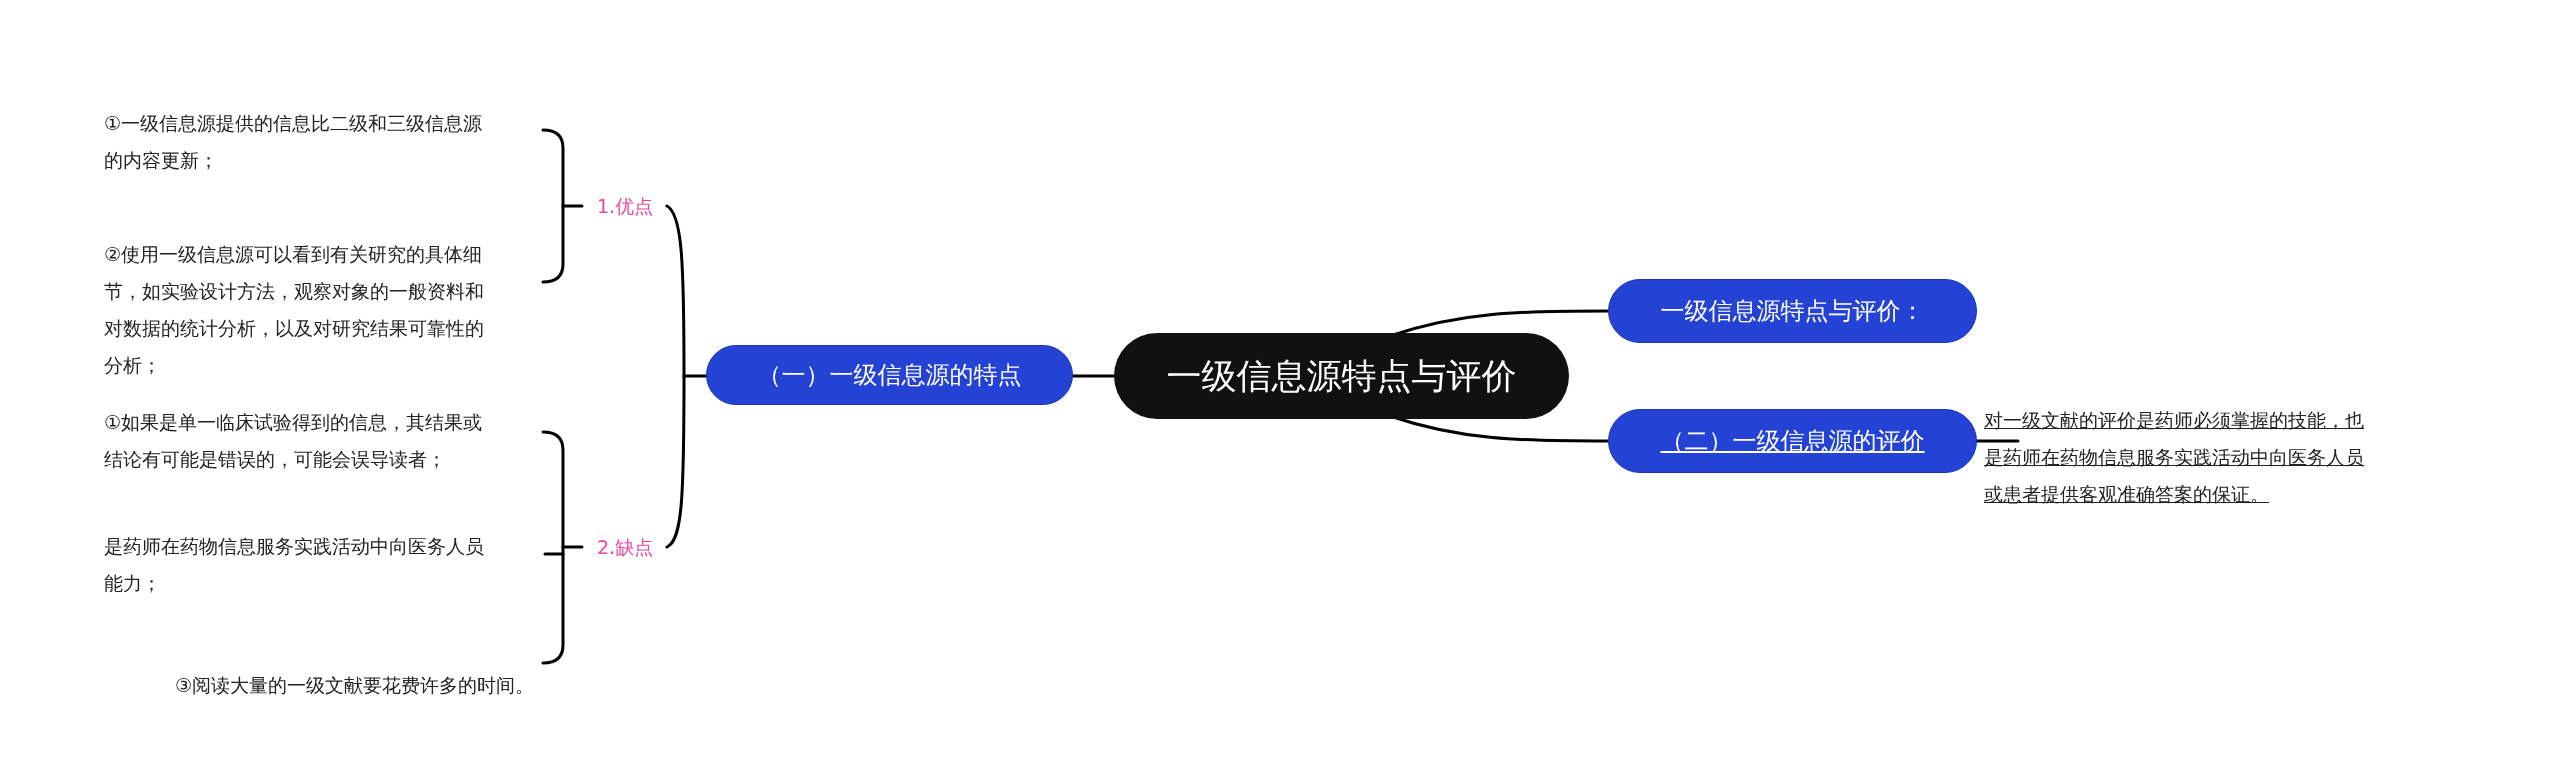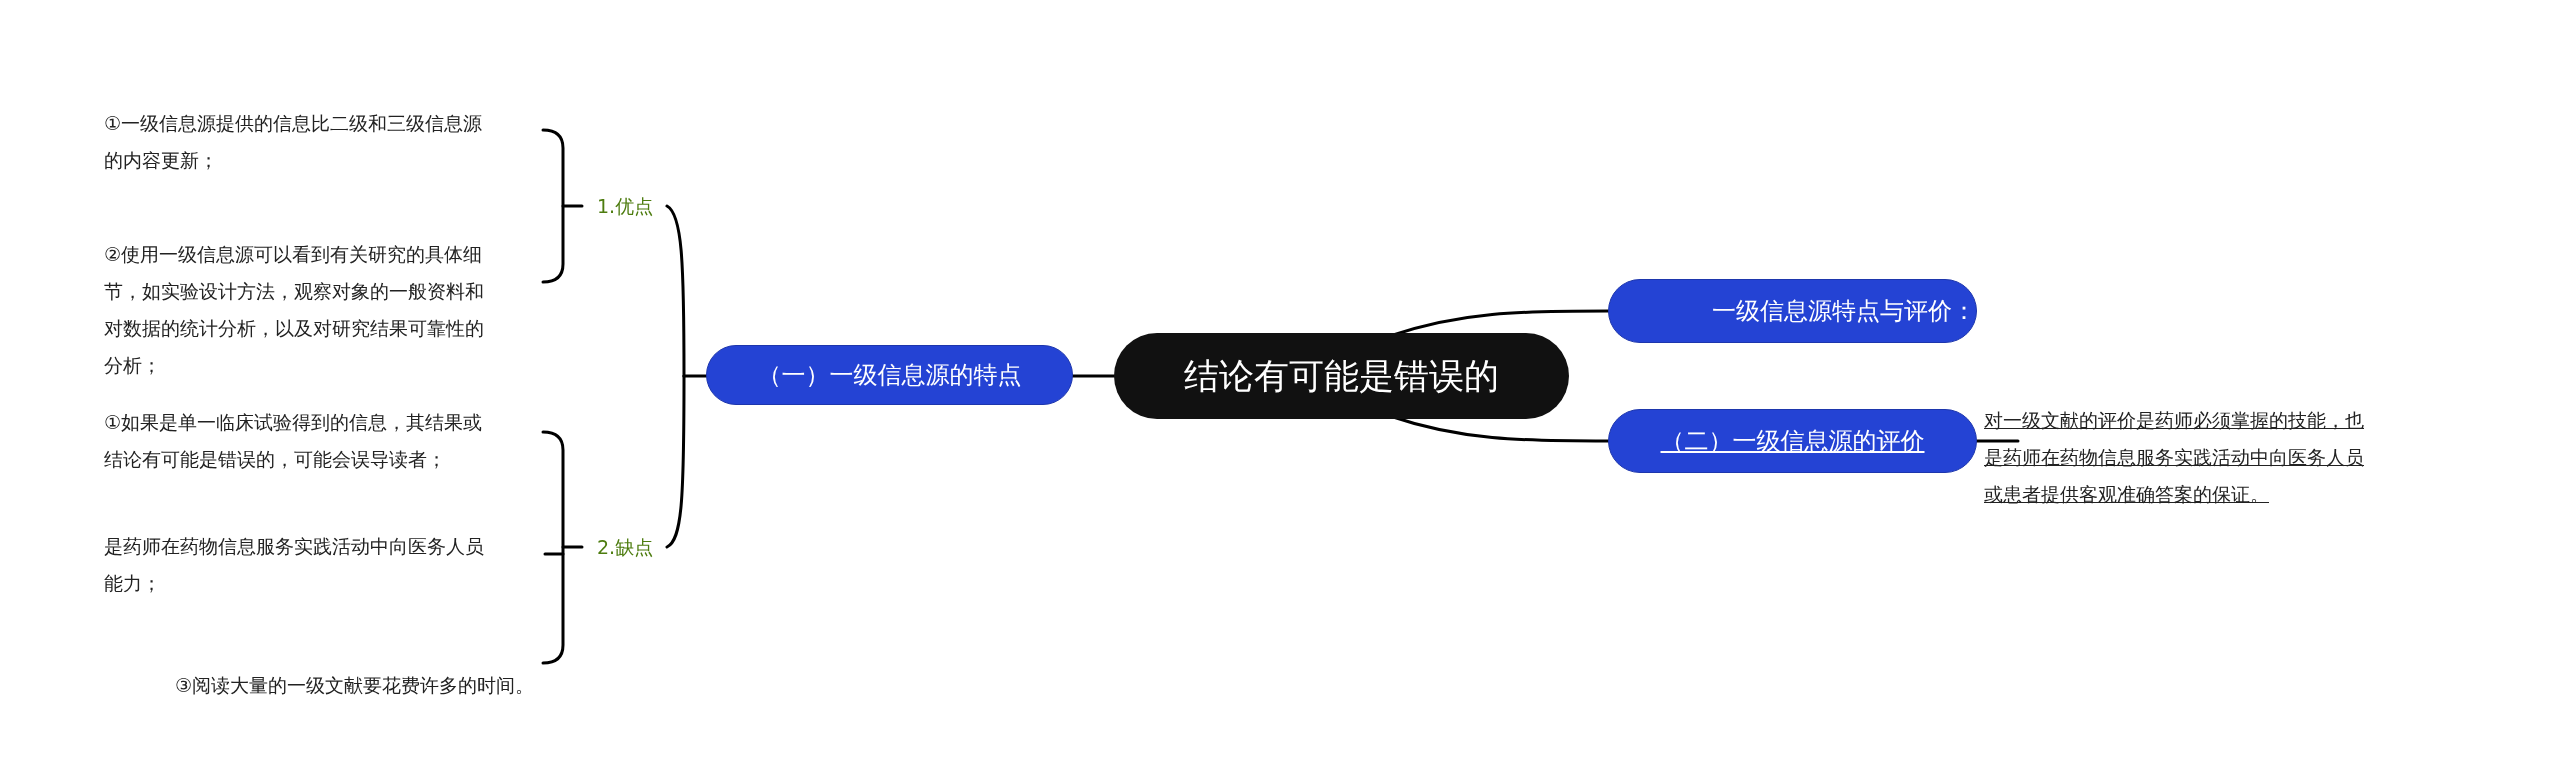--- a/index.html
+++ b/index.html
@@ -3,21 +3,21 @@
 <meta charset="utf-8">
 <style>
   html, body { margin: 0; padding: 0; background: #ffffff; }
   body { width: 2560px; height: 780px; position: relative; overflow: hidden;
          font-family: "DejaVu Sans", "Liberation Sans", sans-serif; }
   #canvas { position: absolute; left: 0; top: 0; width: 2560px; height: 780px; }
   svg.links { position: absolute; left: 0; top: 0; width: 2560px; height: 780px; pointer-events: none; }
   .node { position: absolute; box-sizing: border-box; display: flex; align-items: center; justify-content: center; white-space: nowrap; }
   .root { background: #111111; color: #ffffff; border-radius: 43px; font-size: 35px; letter-spacing: 0px; }
   .topic { background: #2443d4; color: #ffffff; border-radius: 32px; font-size: 24px; border: 1px solid #1d36ad; }
-  .label { position: absolute; color: #4d7c0f; font-size: 19px; white-space: nowrap; text-align: center; }
+  .label { position: absolute; color: #ec4899; font-size: 19px; white-space: nowrap; text-align: center; }
   .leaf { position: absolute; color: #222222; font-size: 19px; line-height: 37px; white-space: pre-line; }
   .leaf.right-align { text-align: right; }
 </style>
 </head>
 <body>
 
 <div id="canvas">
 
   <svg class="links" viewBox="0 0 2560 780">
     <g fill="none" stroke="#000" stroke-width="3" stroke-linecap="round">
@@ -38,21 +38,21 @@
       <path d="M545 554 L563 554"></path>
 
       <path d="M1390 336 C1460 312 1520 311 1608 311"></path>
       <path d="M1390 416 C1460 440 1520 441 1608 441"></path>
 
       <path d="M1977 441 L2018 441"></path>
     </g>
   </svg>
 
   <div class="node root" style="left:1114px; top:333px; width:455px; height:86px;">
-    <span>结论有可能是错误的</span>
+    <span>一级信息源特点与评价</span>
   </div>
 
   <div class="node topic" style="left:706px; top:345px; width:367px; height:60px;">
     <span>（一）一级信息源的特点</span>
   </div>
 
   <div class="label" style="left:597px; top:194px;">1.优点</div>
   <div class="label" style="left:597px; top:535px;">2.缺点</div>
 
   <div class="leaf" style="left:104px; top:105px; width:440px;">①一级信息源提供的信息比二级和三级信息源
@@ -61,21 +61,21 @@
 节，如实验设计方法，观察对象的一般资料和
 对数据的统计分析，以及对研究结果可靠性的
 分析；</div>
 
   <div class="leaf" style="left:104px; top:404px; width:440px;">①如果是单一临床试验得到的信息，其结果或
 结论有可能是错误的，可能会误导读者；</div>
   <div class="leaf" style="left:104px; top:528px; width:440px;">是药师在药物信息服务实践活动中向医务人员
 能力；</div>
   <div class="leaf right-align" style="left:104px; top:667px; width:430px;">③阅读大量的一级文献要花费许多的时间。</div>
 
-  <div class="node topic" style="left:1608px; top:279px; width:369px; height:64px;justify-content:flex-end;">
+  <div class="node topic" style="left:1608px; top:279px; width:369px; height:64px;">
     <span>一级信息源特点与评价：</span>
   </div>
   <div class="node topic" style="left:1608px; top:409px; width:369px; height:64px;text-decoration:underline;">
     <span>（二）一级信息源的评价</span>
   </div>
 
   <div class="leaf" style="left:1984px; top:402px; width:460px;text-decoration:underline;">对一级文献的评价是药师必须掌握的技能，也
 是药师在药物信息服务实践活动中向医务人员
 或患者提供客观准确答案的保证。</div>
 

